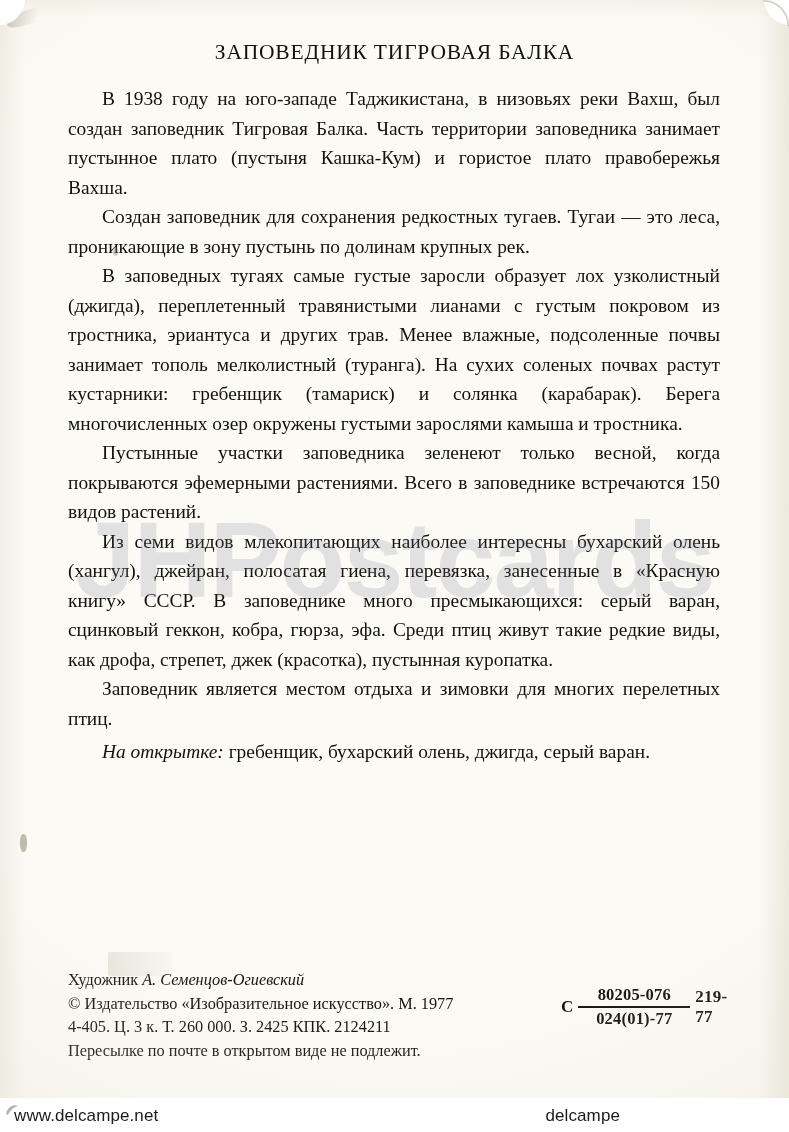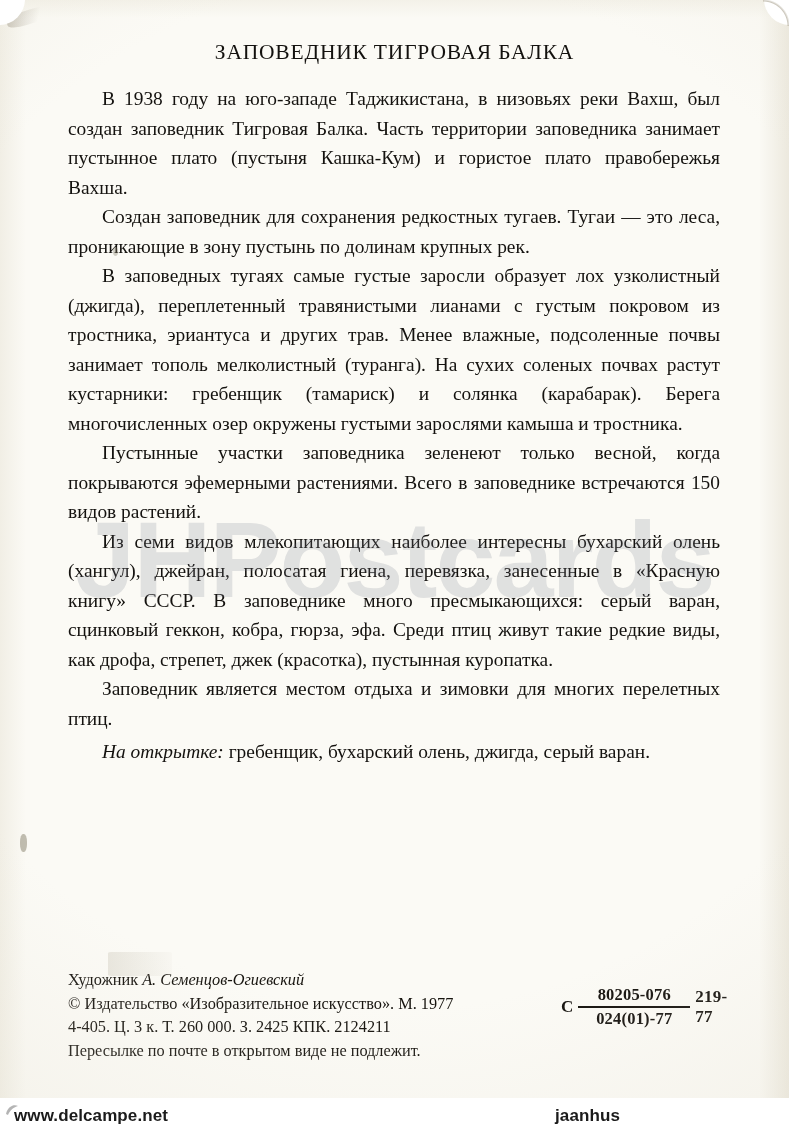--- a/index.html
+++ b/index.html
@@ -190,21 +190,20 @@
     left: 0;
     top: 1098px;
     width: 789px;
     height: 34px;
     background: #ffffff;
   }
   #bottom-bar-inner {
     position: relative;
     width: 629px;
     height: 34px;
-    font-weight: bold;
   }
   #delcampe-logo {
     position: absolute;
     left: 4px;
     top: 4px;
     width: 16px;
     height: 16px;
     opacity: 0.5;
   }
   #delcampe-url {
@@ -278,15 +277,15 @@
 </div>
 
 <div id="bottom-bar">
   <div id="bottom-bar-inner">
     <span id="delcampe-logo">
       <svg viewBox="0 0 16 16" width="16" height="16" aria-hidden="true">
         <path d="M2 12 C4 4, 10 2, 14 4 C10 5, 6 8, 4 13 Z" fill="#6b6b6b"></path>
       </svg>
     </span>
     <span id="delcampe-url">www.delcampe.net</span>
-    <span id="seller-name">jaanhus</span>
+    <span id="seller-name">delcampe</span>
   </div>
 </div>
 
 </body></html>

